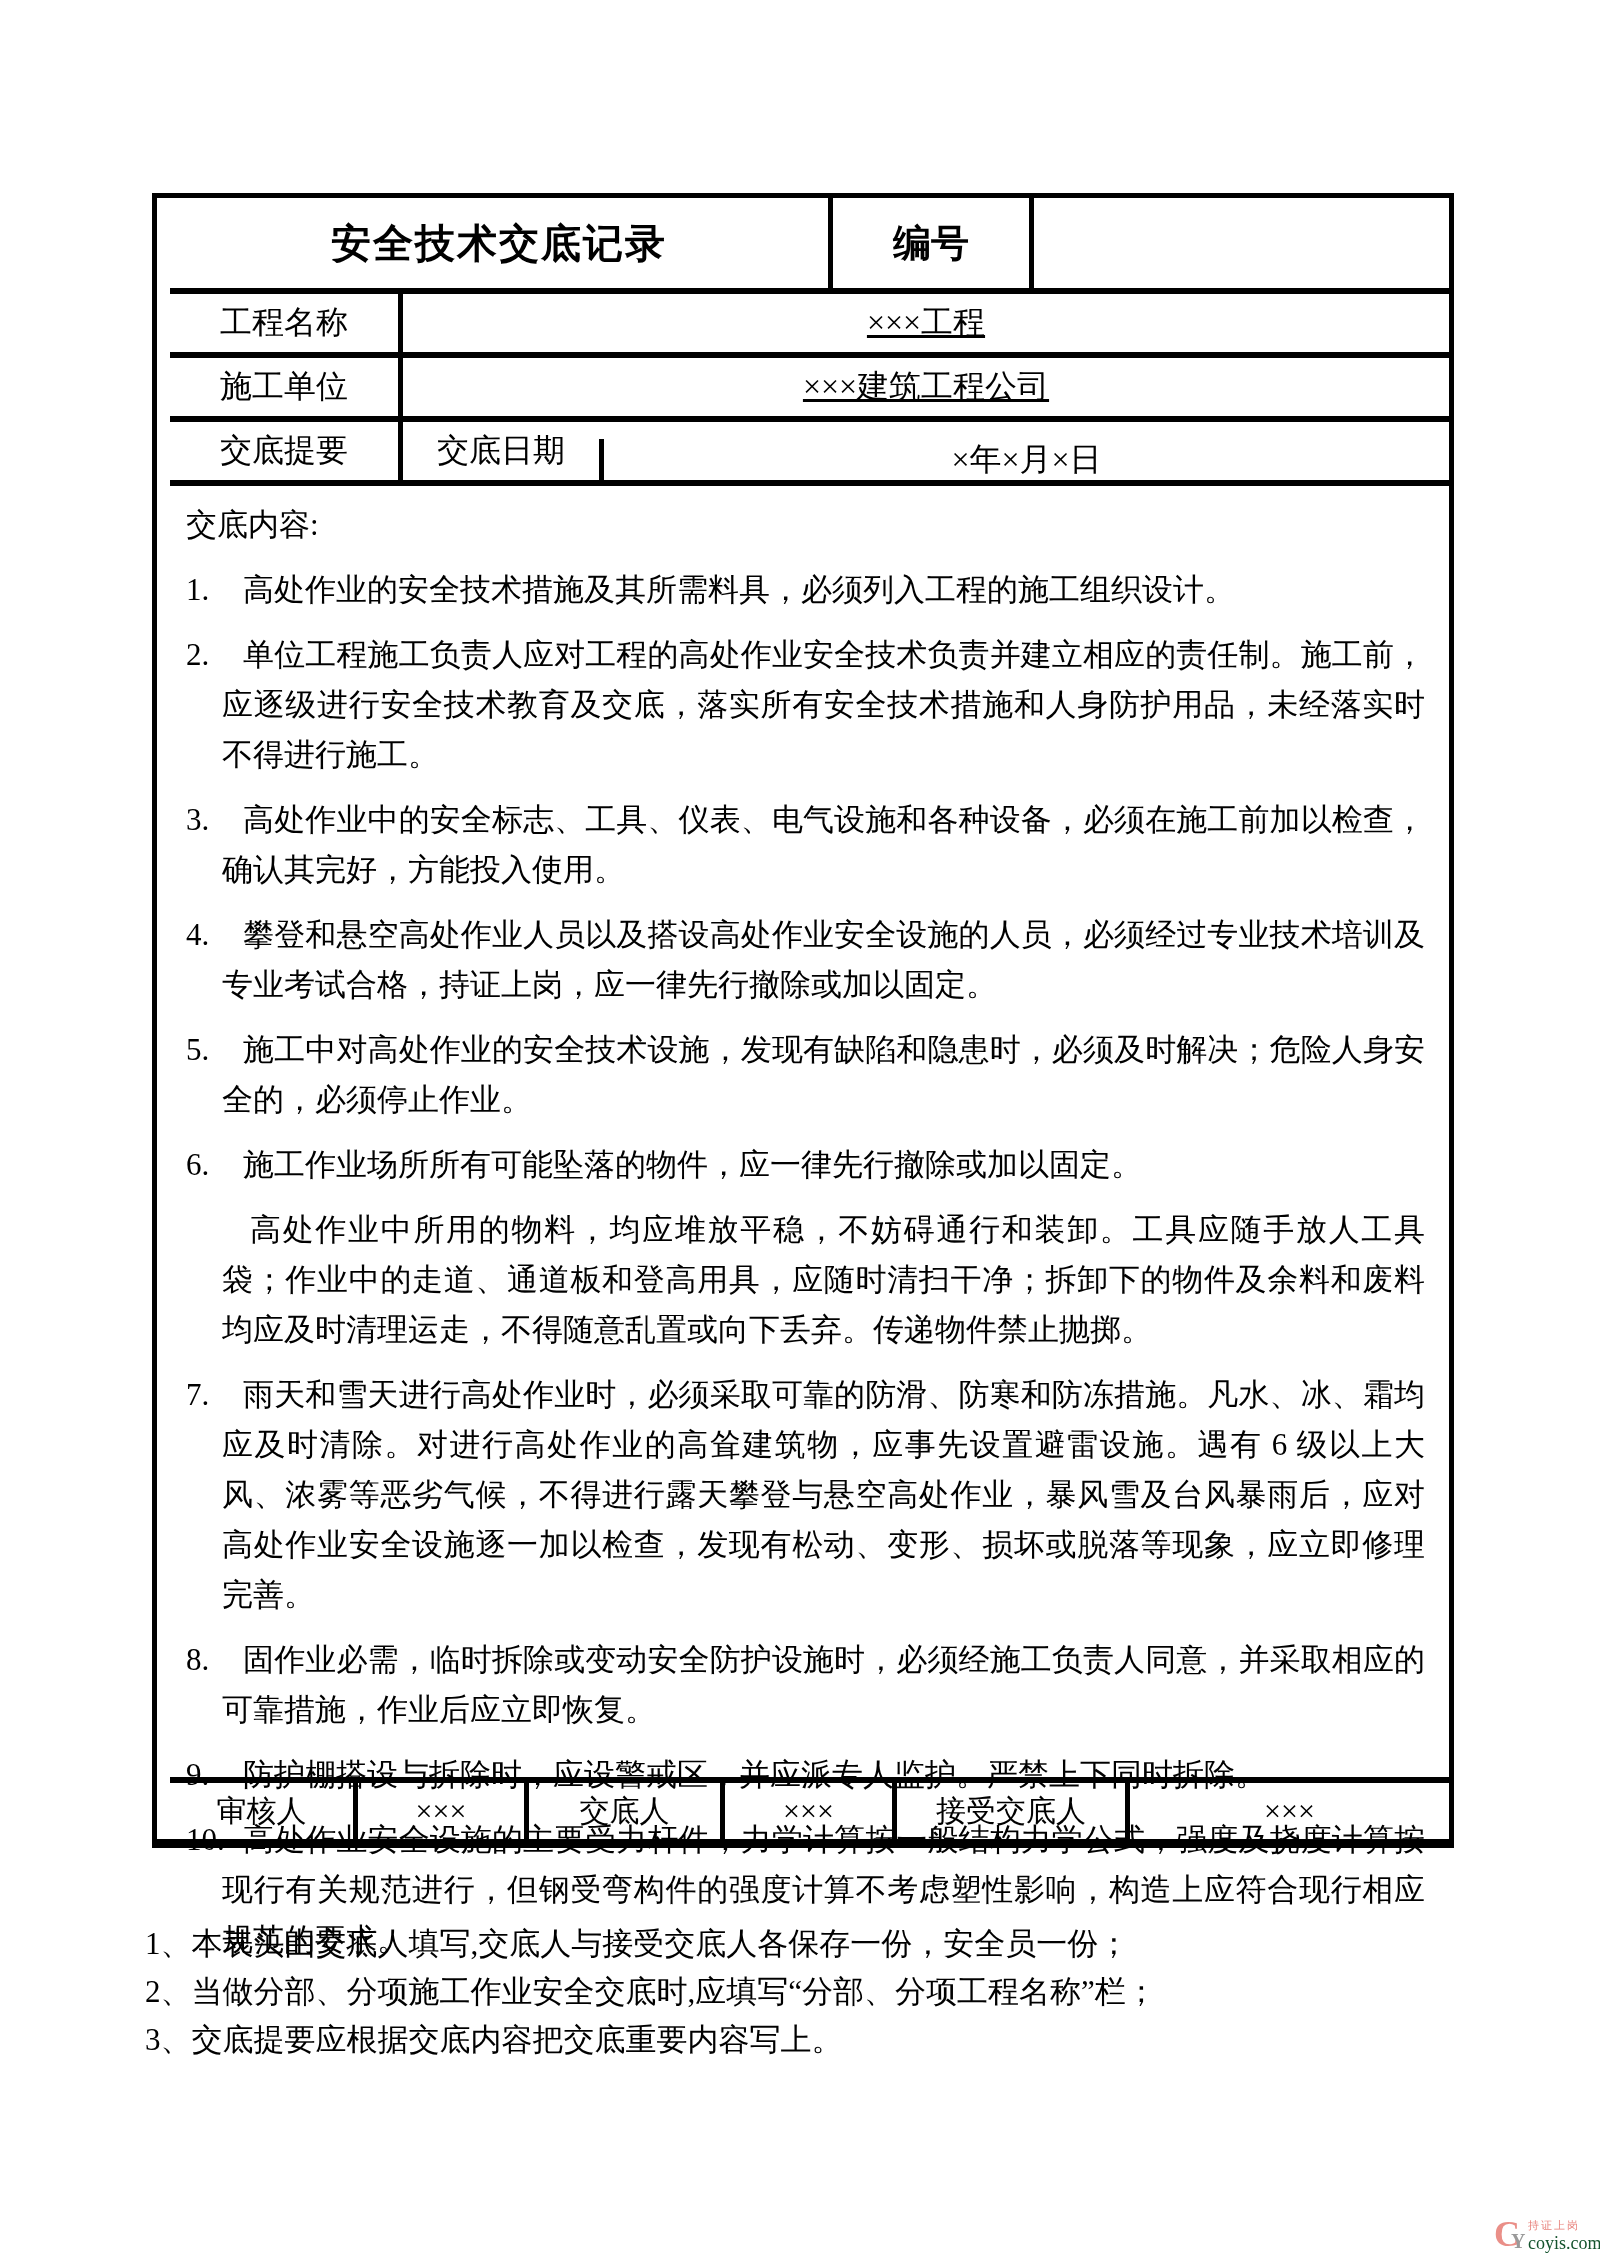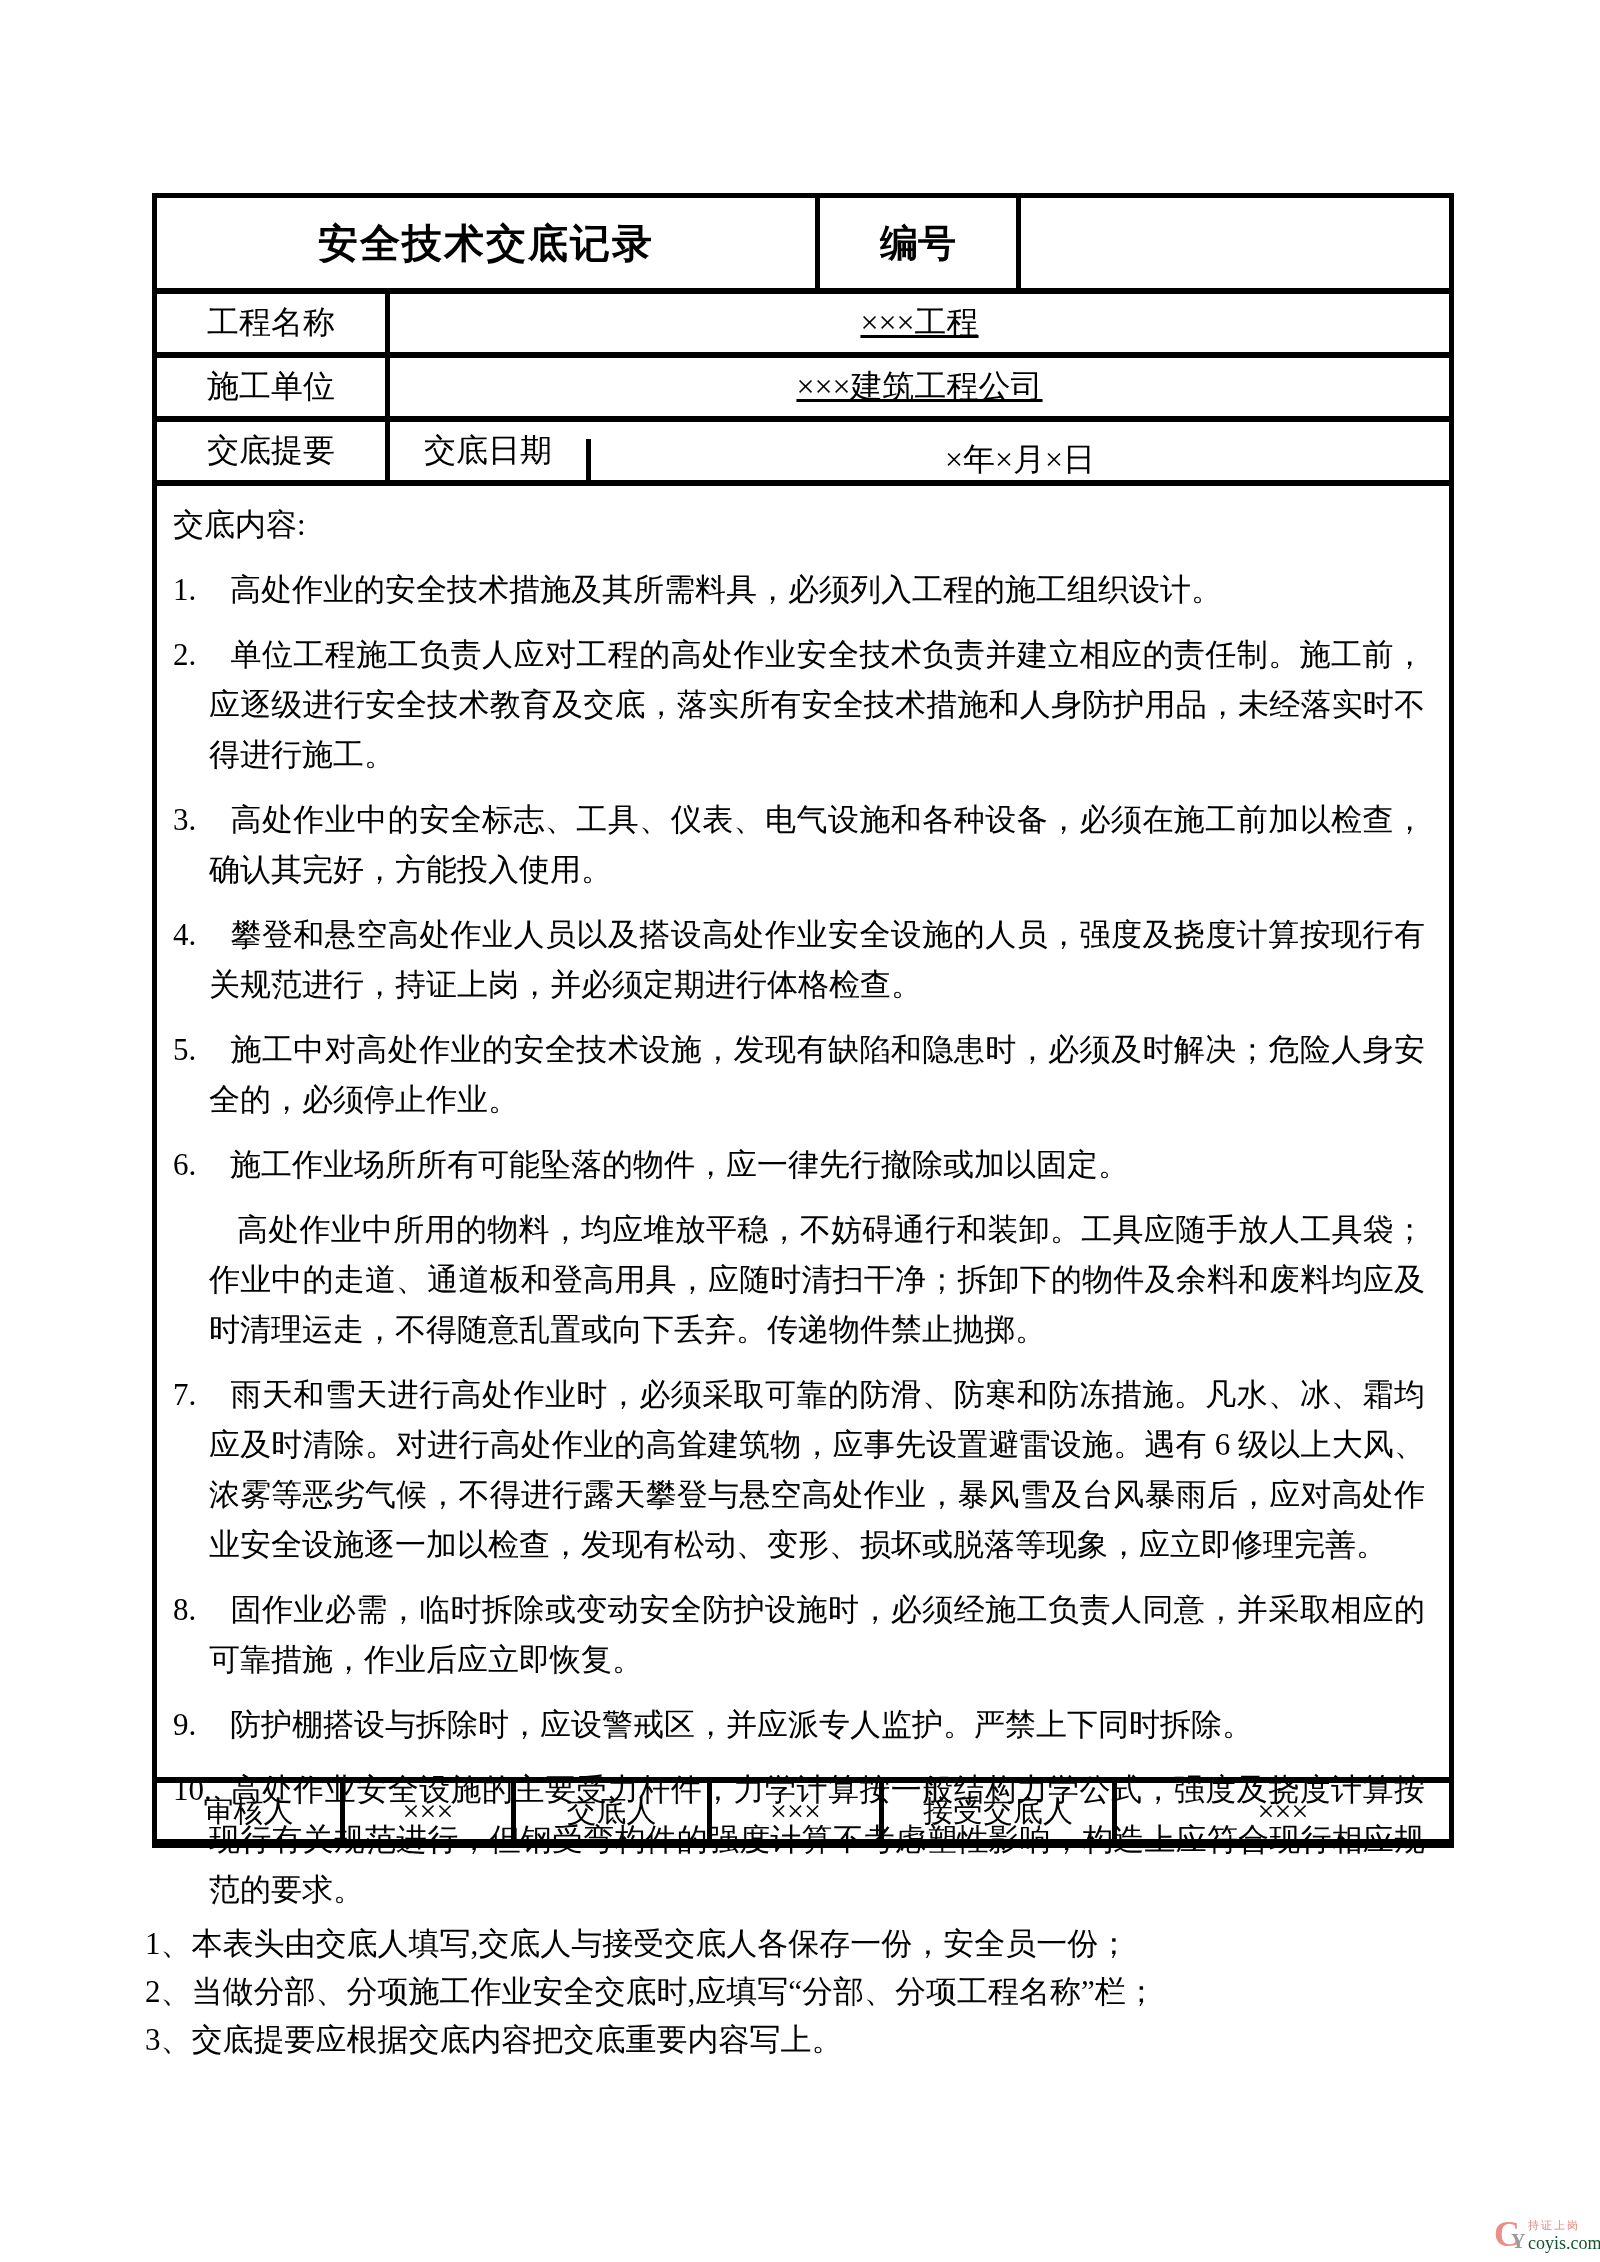--- a/index.html
+++ b/index.html
@@ -14,20 +14,21 @@
   }
   .doc-table {
     position: absolute;
     left: 152px;
     top: 193px;
     width: 1302px;
     box-sizing: border-box;
     border: 5px solid #000;
     border-bottom-width: 9px;
     background: #fff;
+    padding-left: 13px;
   }
   .row { display: flex; border-bottom: 6px solid #000; }
   .row .cell {
     box-sizing: border-box;
     border-left: 5px solid #000;
     display: flex;
     align-items: center;
     justify-content: center;
     overflow: hidden;
     white-space: nowrap;
@@ -135,21 +136,21 @@
 
     <div class="content">
       <p class="heading">交底内容:</p>
 
       <p class="item"><span class="num">1.</span><span>高处作业的安全技术措施及其所需料具，必须列入工程的施工组织设计。</span></p>
 
       <p class="item"><span class="num">2.</span><span>单位工程施工负责人应对工程的高处作业安全技术负责并建立相应的责任制。施工前，应逐级进行安全技术教育及交底，落实所有安全技术措施和人身防护用品，未经落实时不得进行施工。</span></p>
 
       <p class="item"><span class="num">3.</span><span>高处作业中的安全标志、工具、仪表、电气设施和各种设备，必须在施工前加以检查，确认其完好，方能投入使用。</span></p>
 
-      <p class="item"><span class="num">4.</span><span>攀登和悬空高处作业人员以及搭设高处作业安全设施的人员，强度及挠度计算按现行有关规范进行，持证上岗，并必须定期进行体格检查。</span></p>
+      <p class="item"><span class="num">4.</span><span>攀登和悬空高处作业人员以及搭设高处作业安全设施的人员，必须经过专业技术培训及专业考试合格，持证上岗，应一律先行撤除或加以固定。</span></p>
 
       <p class="item"><span class="num">5.</span><span>施工中对高处作业的安全技术设施，发现有缺陷和隐患时，必须及时解决；危险人身安全的，必须停止作业。</span></p>
 
       <p class="item"><span class="num">6.</span><span>施工作业场所所有可能坠落的物件，应一律先行撤除或加以固定。</span></p>
 
       <p class="cont">高处作业中所用的物料，均应堆放平稳，不妨碍通行和装卸。工具应随手放人工具袋；作业中的走道、通道板和登高用具，应随时清扫干净；拆卸下的物件及余料和废料均应及时清理运走，不得随意乱置或向下丢弃。传递物件禁止抛掷。</p>
 
       <p class="item"><span class="num">7.</span><span>雨天和雪天进行高处作业时，必须采取可靠的防滑、防寒和防冻措施。凡水、冰、霜均应及时清除。对进行高处作业的高耸建筑物，应事先设置避雷设施。遇有 6 级以上大风、浓雾等恶劣气候，不得进行露天攀登与悬空高处作业，暴风雪及台风暴雨后，应对高处作业安全设施逐一加以检查，发现有松动、变形、损坏或脱落等现象，应立即修理完善。</span></p>
 
       <p class="item"><span class="num">8.</span><span>固作业必需，临时拆除或变动安全防护设施时，必须经施工负责人同意，并采取相应的可靠措施，作业后应立即恢复。</span></p>

